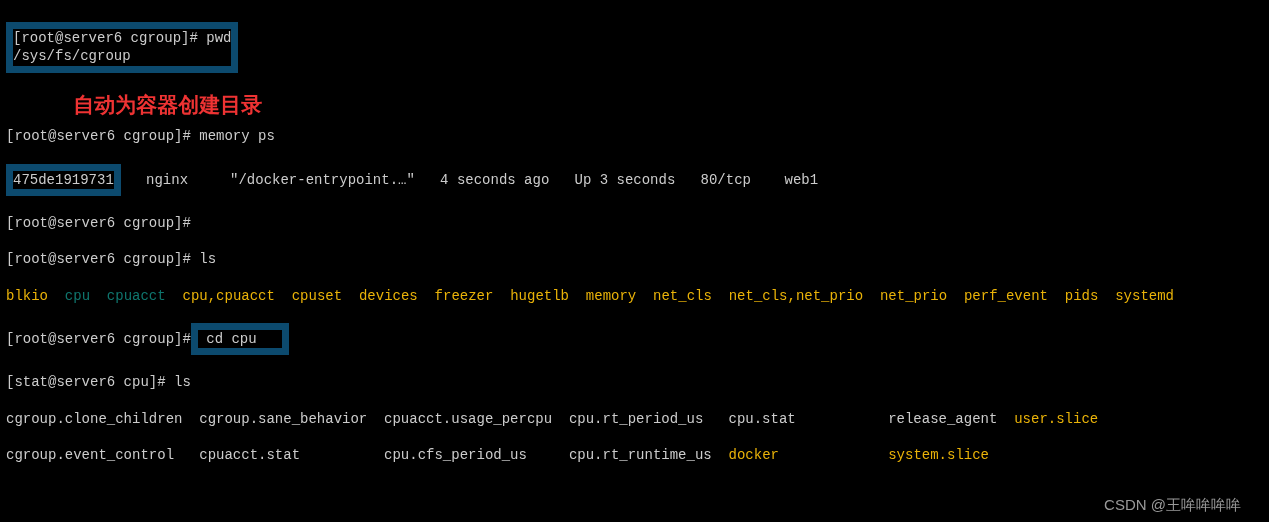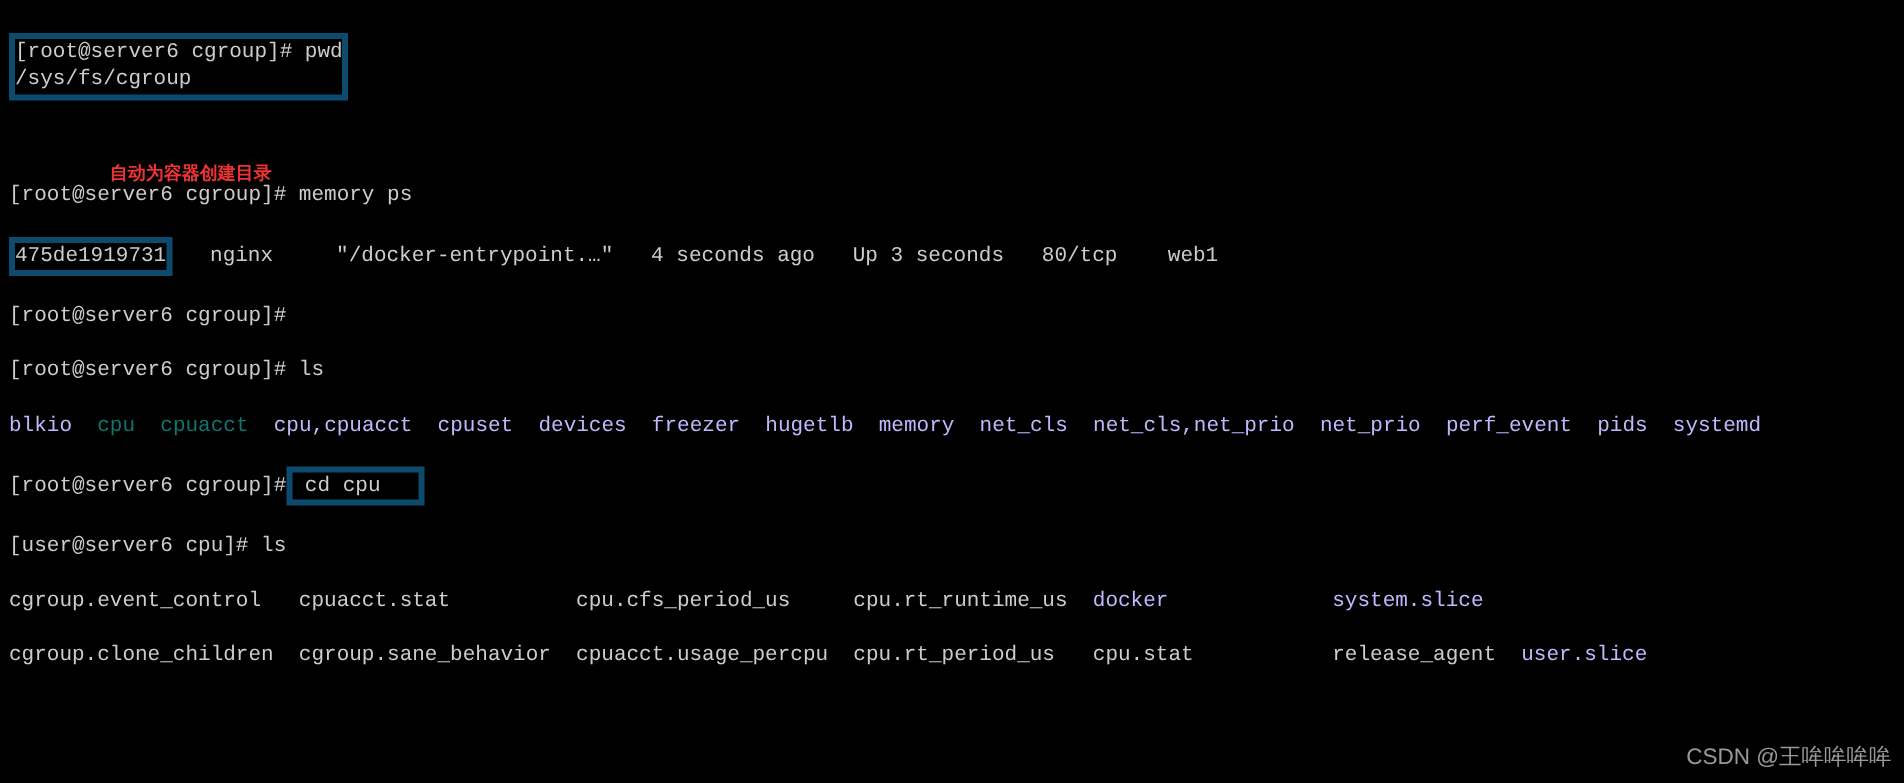--- a/index.html
+++ b/index.html
@@ -9,56 +9,55 @@
     font-family: "Consolas", "Courier New", monospace;
     font-size: 14px;
     color: #ccc;
     line-height: 1.3;
     width: 1269px;
     height: 522px;
     overflow: hidden;
     position: relative;
   }
   .term { padding: 4px 6px; white-space: pre; position: relative; }
-  .red-box { border: 4px solid #0c4a6e; display: inline-block; }
-  .blue-text { color: #c4b5fd; }
+  .red-box { border: 7px solid #0c4a6e; display: inline-block; }
+  .blue-text { color: #eab308; }
   .magenta { color: #0f766e; }
   .annotation {
     position: absolute;
     color: #e33;
     font-weight: bold;
     font-family: "SimSun","Microsoft YaHei",sans-serif;
-    font-size: 12px;
-    margin-top: 23px;
+    font-size: 21px;
   }
   .watermark {
     position: absolute;
-    right: 8px;
+    right: 28px;
     bottom: 8px;
     color: #999;
     font-family: "Microsoft YaHei","SimSun",sans-serif;
     font-size: 15px;
   }
 </style>
 </head>
 <body>
 
 <div class="term">
 <div><span class="red-box"><span>[root@server6 cgroup]# </span><span>pwd</span>
 <span>/sys/fs/cgroup</span>   </span></div>
 <div>        <span class="annotation">自动为容器创建目录</span></div>
 <div><span>[root@server6 cgroup]# </span><span>memory ps</span></div>
 <div><span class="red-box"><span>475de1919731</span></span><span>   nginx     "/docker-entrypoint.…"   4 seconds ago   Up 3 seconds   80/tcp    web1</span></div>
 <div><span>[root@server6 cgroup]#</span></div>
 <div><span>[root@server6 cgroup]# </span><span>ls</span></div>
 <div><span class="blue-text">blkio</span><span>  </span><span class="magenta">cpu</span><span>  </span><span class="magenta">cpuacct</span><span>  </span><span class="blue-text">cpu,cpuacct</span><span>  </span><span class="blue-text">cpuset</span><span>  </span><span class="blue-text">devices</span><span>  </span><span class="blue-text">freezer</span><span>  </span><span class="blue-text">hugetlb</span><span>  </span><span class="blue-text">memory</span><span>  </span><span class="blue-text">net_cls</span><span>  </span><span class="blue-text">net_cls,net_prio</span><span>  </span><span class="blue-text">net_prio</span><span>  </span><span class="blue-text">perf_event</span><span>  </span><span class="blue-text">pids</span><span>  </span><span class="blue-text">systemd</span></div>
 <div><span>[root@server6 cgroup]#</span><span class="red-box"><span> cd cpu</span>   </span></div>
-<div><span>[user@server6 cpu]# </span><span>ls</span></div>
+<div><span>[stat@server6 cpu]# </span><span>ls</span></div>
+<div><span>cgroup.clone_children  cgroup.sane_behavior  cpuacct.usage_percpu  cpu.rt_period_us   cpu.stat           release_agent  </span><span class="blue-text">user.slice</span></div>
 <div><span>cgroup.event_control   cpuacct.stat          cpu.cfs_period_us     cpu.rt_runtime_us  </span><span class="blue-text">docker</span><span>             </span><span class="blue-text">system.slice</span></div>
-<div><span>cgroup.clone_children  cgroup.sane_behavior  cpuacct.usage_percpu  cpu.rt_period_us   cpu.stat           release_agent  </span><span class="blue-text">user.slice</span></div>
 <div></div>
 
 
 
 
 
 
 
 
 

